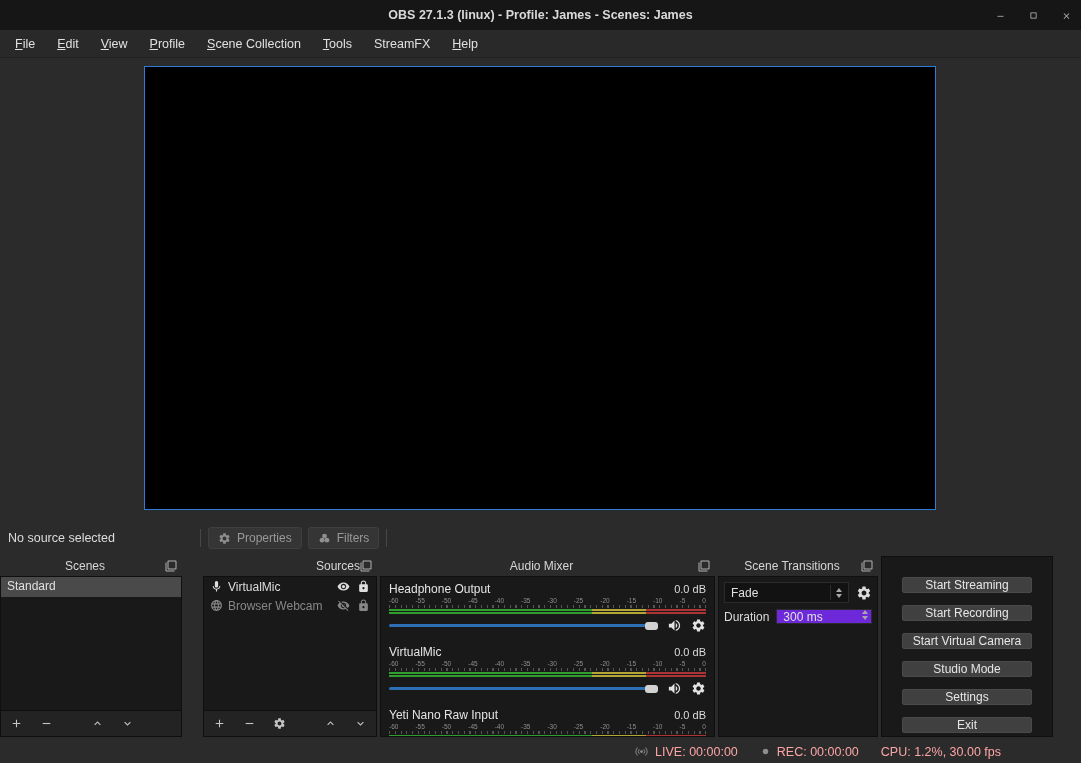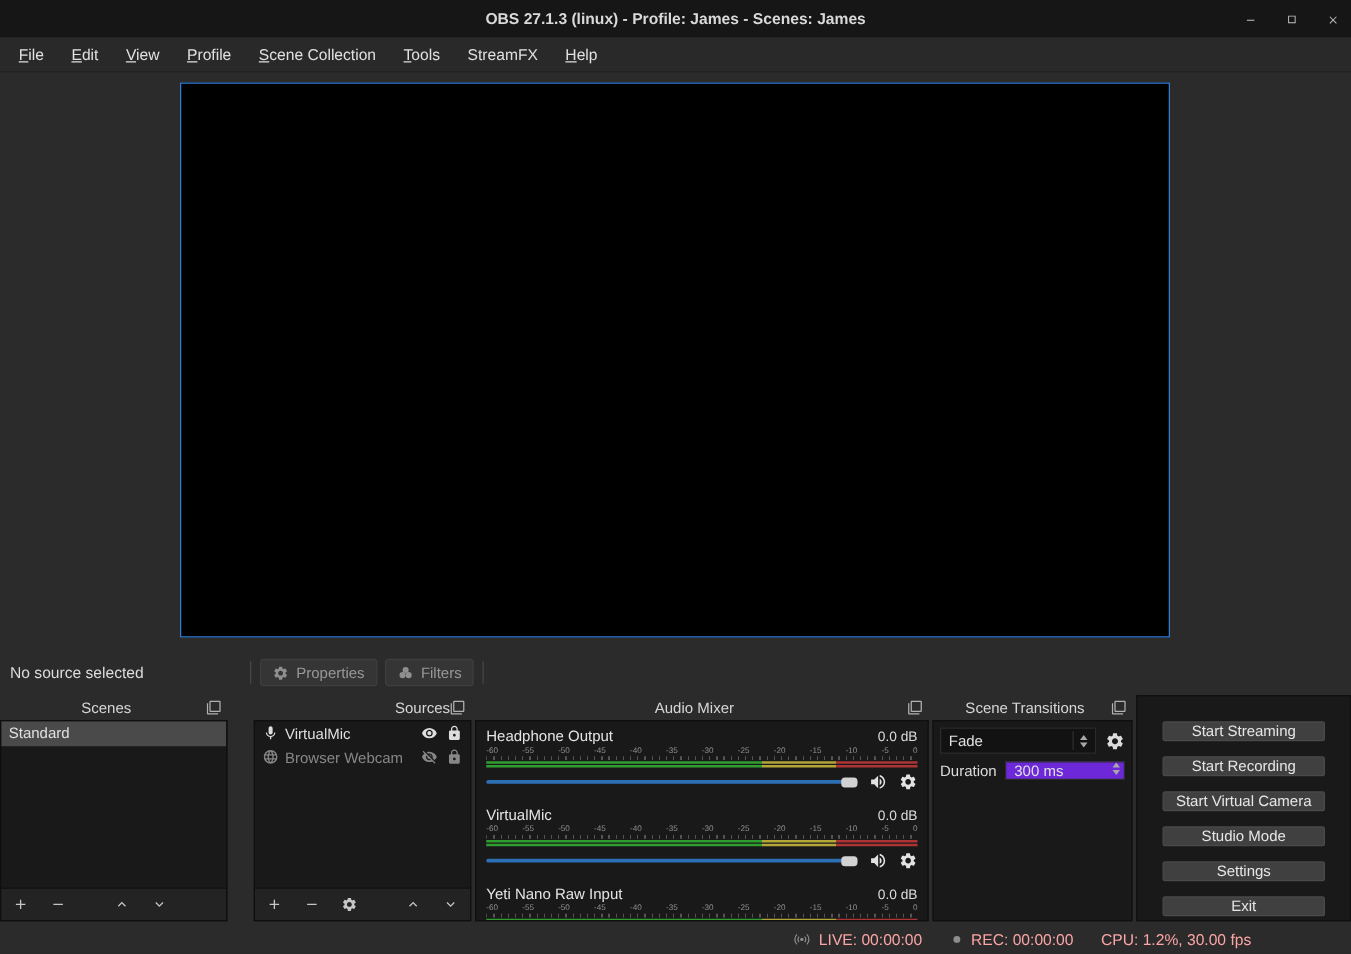--- a/index.html
+++ b/index.html
@@ -36,21 +36,21 @@
 
   
   .docks{position:absolute;top:556px;left:0;height:181px;display:flex;gap:3px;}
   .dock{display:flex;flex-direction:column;height:181px;}
   .dock-header{height:20px;display:flex;align-items:center;padding:0 5px;}
   .dock-title{flex:1;text-align:center;font-size:12px;color:#d6d6d6;}
   .popout{width:12px;height:12px;color:#b2b2b2;}
   .popout svg{width:12px;height:12px;display:block;}
   .dock-body{flex:1;background:#191919;border:1px solid #0f0f0f;overflow:hidden;position:relative;}
   .with-toolbar{display:flex;flex-direction:column;}
-  .dock.scenes{width:182px;} .dock.sources{width:192px;align-items:flex-end;} .dock.mixer{width:363px;}
+  .dock.scenes{width:182px;} .dock.sources{width:192px;align-items:flex-end;} .dock.mixer{width:335px;}
   .dock.transitions{width:160px;} .dock.controls{width:172px;}
 
   
   .list-area{flex:1;overflow:hidden;}
   .scene-row{height:20px;line-height:18px;padding-left:6px;font-size:12px;color:#e0e0e0;}
   .scene-row.selected{background:var(--sel);}
   .source-row{height:19px;display:flex;align-items:center;padding:0 6px;gap:5px;font-size:12px;color:#dedede;}
   .source-row.dimmed{color:#878787;}
   .source-row .icon{width:13px;height:13px;flex:none;}
   .src-label{flex:1;white-space:nowrap;overflow:hidden;}

